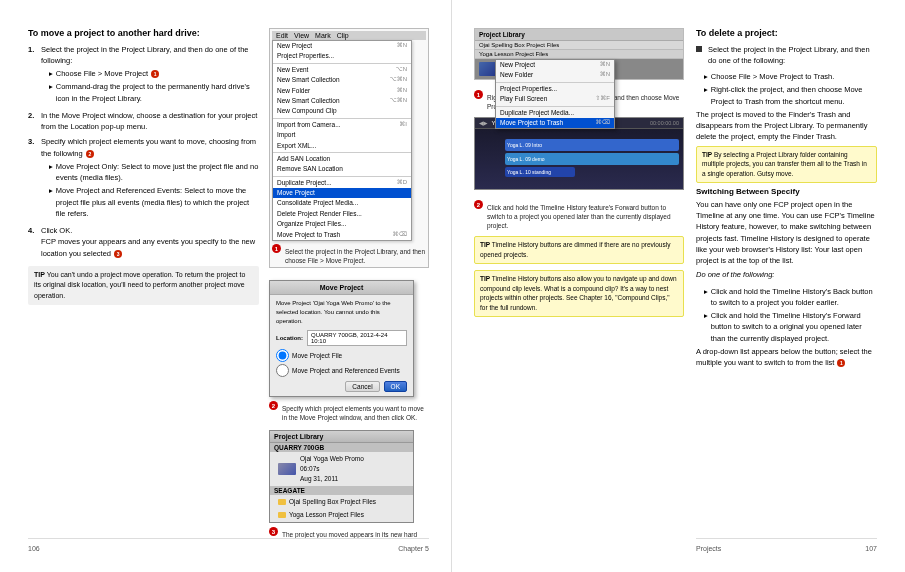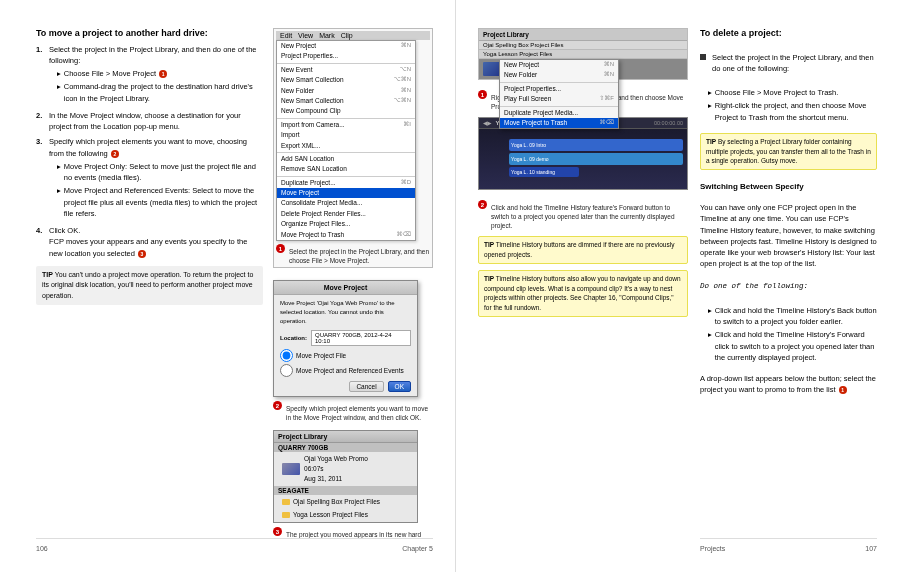--- a/index.html
+++ b/index.html
@@ -10,21 +10,20 @@
       font-family: Arial, Helvetica, sans-serif;
       font-size: 7.5px;
       background: #fff;
       display: flex;
     }
 
     .page {
       display: flex;
       width: 905px;
       height: 572px;
-      padding-left: 8px;
     }
 
     .left-page {
       width: 452px;
       height: 572px;
       background: #fff;
       padding: 28px 22px 20px 28px;
       display: flex;
       flex-direction: column;
       gap: 0;
@@ -47,21 +46,20 @@
       flex-shrink: 0;
       display: flex;
       flex-direction: column;
       gap: 6px;
     }
 
     .right-col-right {
       flex: 1;
       display: flex;
       flex-direction: column;
-      gap: 8px;
     }
 
     h2.section-title {
       font-size: 9px;
       font-weight: bold;
       margin-bottom: 4px;
       line-height: 1.3;
     }
 
     p { line-height: 1.5; margin-bottom: 3px; }
@@ -423,21 +421,20 @@
     .bullet-item {
       display: flex;
       gap: 3px;
       margin-bottom: 3px;
       line-height: 1.5;
     }
 
     .do-one {
       font-style: italic;
       margin-bottom: 3px;
-      font-family: Liberation Mono, monospace;
     }
   </style>
 </head>
 <body>
 
 <div class="page">
 
   <div class="left-page">
     <div style="display:flex; gap:10px; flex:1; overflow:hidden;">
 
@@ -449,21 +446,21 @@
             <span class="num">1.</span>
             <div>
               <span>Select the project in the Project Library, and then do one of the following:</span>
               <ul class="bullet-list">
                 <li>
                   <span class="arrow">▸</span>
                   <span>Choose File &gt; Move Project <span class="red-circle">1</span></span>
                 </li>
                 <li>
                   <span class="arrow">▸</span>
-                  <span>Command-drag the project to the destination hard drive's icon in the Project Library.</span>
+                  <span>Command-drag the project to the permanently hard drive's icon in the Project Library.</span>
                 </li>
               </ul>
             </div>
           </li>
           <li>
             <span class="num">2.</span>
             <span>In the Move Project window, choose a destination for your project from the Location pop-up menu.</span>
           </li>
           <li>
             <span class="num">3.</span>
@@ -743,46 +740,47 @@
         <li>
           <span class="arrow">▸</span>
           <span>Choose File &gt; Move Project to Trash.</span>
         </li>
         <li>
           <span class="arrow">▸</span>
           <span>Right-click the project, and then choose Move Project to Trash from the shortcut menu.</span>
         </li>
       </ul>
 
+      <p>The project is moved to the Finder's Trash and disappears from the Project Library. To permanently delete the project, empty the Finder Trash.</p>
 
       <div class="tip-yellow">
         <span class="tip-label">TIP</span>
         <span>By selecting a Project Library folder containing multiple projects, you can transfer them all to the Trash in a single operation. Gutsy move.</span>
       </div>
 
       <h3 class="subsection">Switching Between Specify</h3>
 
       <p>You can have only one FCP project open in the Timeline at any one time. You can use FCP's Timeline History feature, however, to make switching between projects fast. Timeline History is designed to operate like your web browser's History list: Your last open project is at the top of the list.</p>
 
 
       <p class="do-one">Do one of the following:</p>
 
       <ul class="bullet-list">
         <li>
           <span class="arrow">▸</span>
           <span>Click and hold the Timeline History's Back button to switch to a project you folder earlier.</span>
         </li>
         <li>
           <span class="arrow">▸</span>
-          <span>Click and hold the Timeline History's Forward click to switch to a project you opened later than the currently displayed project.</span>
+          <span>Click and hold the Timeline History's Forward button to switch to a original you opened later than the currently displayed project.</span>
         </li>
       </ul>
 
       <p>
-        <span>A drop-down list appears below the button; select the project you want to promo to from the list</span>
+        <span>A drop-down list appears below the button; select the multiple you want to switch to from the list</span>
         <span class="red-circle">1</span>
       </p>
 
       <div class="page-footer">
         <span>Projects</span>
         <span>107</span>
       </div>
     </div>
 
   </div>

